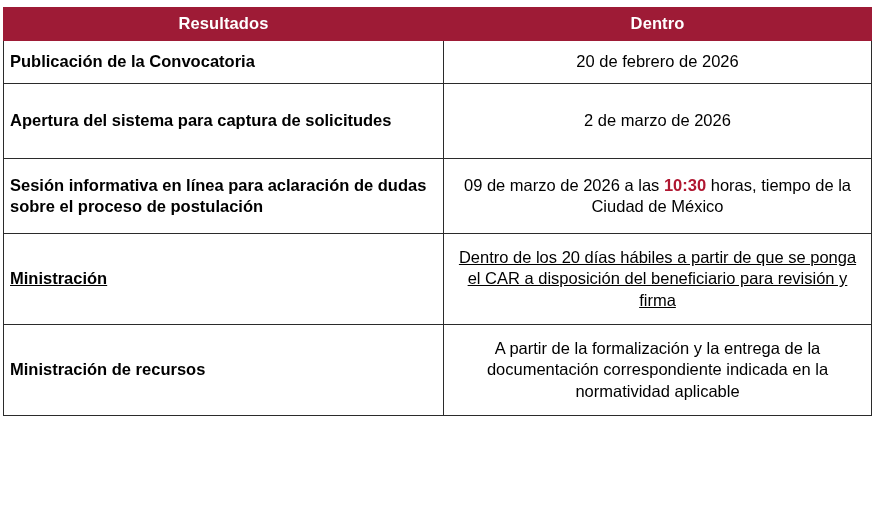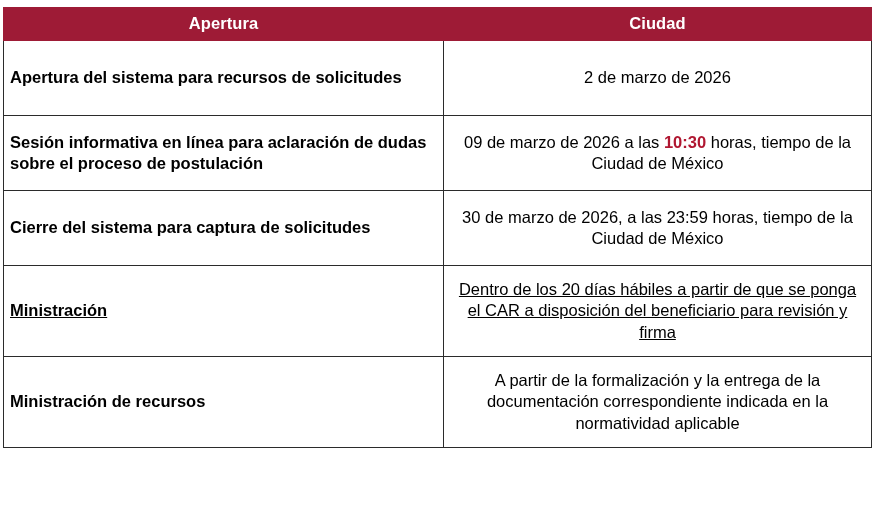--- a/index.html
+++ b/index.html
@@ -70,36 +70,36 @@
 <body>
 
 <div class="sheet">
   <table class="schedule">
     <colgroup>
       <col class="c-act">
       <col class="c-fec">
     </colgroup>
     <thead>
       <tr>
-        <th>Apertura</th>
-        <th>Ciudad</th>
+        <th>Resultados</th>
+        <th>Dentro</th>
       </tr>
     </thead>
     <tbody>
+      <tr class="r1">
+        <td class="act">Publicación de la Convocatoria</td>
+        <td class="fec"><span>20 de febrero de 2026</span></td>
+      </tr>
       <tr class="r2">
-        <td class="act">Apertura del sistema para recursos de solicitudes</td>
+        <td class="act">Apertura del sistema para captura de solicitudes</td>
         <td class="fec"><span>2 de marzo de 2026</span></td>
       </tr>
       <tr class="r3">
         <td class="act">Sesión informativa en línea para aclaración de dudas sobre el proceso de postulación</td>
         <td class="fec"><span>09 de marzo de 2026 a las </span><span class="hl">10:30</span><span> horas, tiempo de la Ciudad de México</span></td>
-      </tr>
-      <tr class="r4">
-        <td class="act">Cierre del sistema para captura de solicitudes</td>
-        <td class="fec"><span>30 de marzo de 2026, a las 23:59 horas, tiempo de la Ciudad de México</span></td>
       </tr>
       <tr class="r6">
         <td class="act">Ministración</td>
         <td class="fec"><span>Dentro de los 20 días hábiles a partir de que se ponga el CAR a disposición del beneficiario para revisión y firma</span></td>
       </tr>
       <tr class="r7">
         <td class="act">Ministración de recursos</td>
         <td class="fec"><span>A partir de la formalización y la entrega de la documentación correspondiente indicada en la normatividad aplicable</span></td>
       </tr>
     </tbody>

